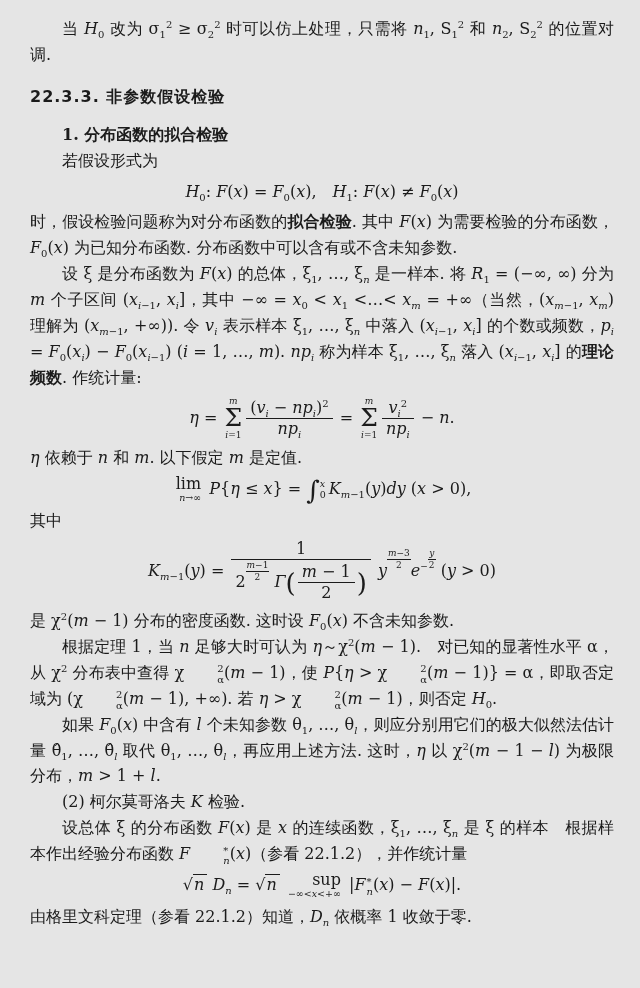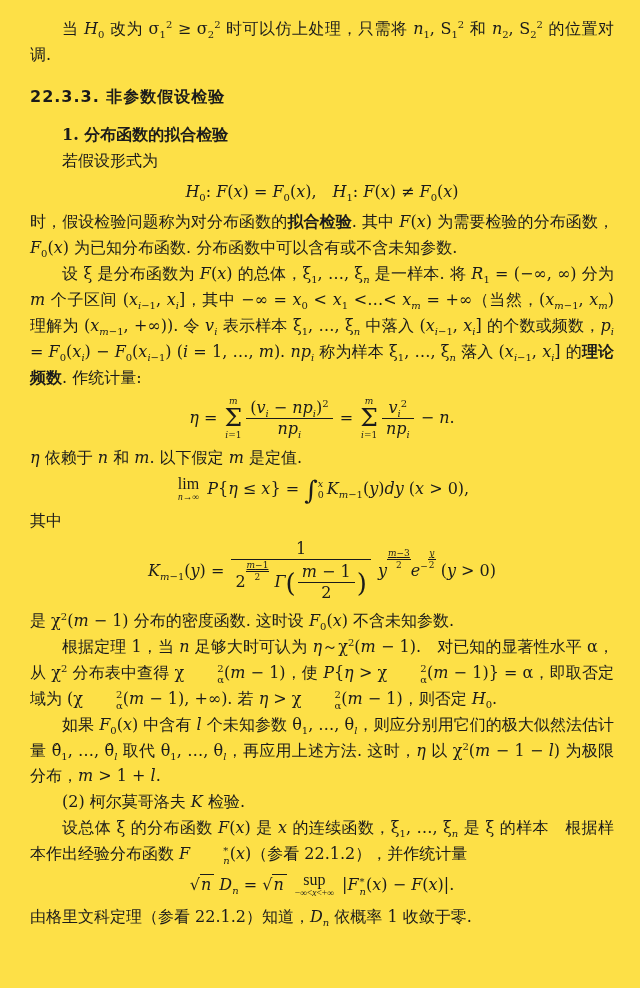--- a/index.html
+++ b/index.html
@@ -32,45 +32,45 @@
   sub, sup { font-size: 10px; line-height: 0; }
   
   .frac { display: inline-block; vertical-align: middle; text-align: center; line-height: 1.25; margin: 0 2px; }
   .frac > .num { display: block; padding: 0 4px; }
   .frac > .den { display: block; border-top: 1.5px solid #1b1b1b; padding: 0 4px; }
   
   .bigop { display: inline-block; vertical-align: middle; text-align: center; line-height: 1; margin: 0 2px; }
   .bigop .lim { display: block; font-size: 9px; line-height: 1.15; }
   .bigop .sym { display: block; font-size: 25px; line-height: 0.95; }
   
-  .stack { display: inline-block; vertical-align: middle; text-align: center; line-height: 1.05; margin: 0 3px; font-family: Liberation Serif, serif; }
+  .stack { display: inline-block; vertical-align: middle; text-align: right; line-height: 1.05; margin: 0 3px; }
   .stack > span { display: block; }
   .stack .under { font-size: 9.5px; }
   
   .ss { display: inline-block; vertical-align: -5px; text-align: left; line-height: 1; font-size: 10px; margin-left: 1px; }
   .ss > span { display: block; line-height: 1.05; }
   
   .sfw { font-size: 9px; }
   .sfrac { display: inline-block; text-align: center; vertical-align: 1px; line-height: 1; }
   .sfrac > span { display: block; line-height: 1.2; padding: 0 1px; }
-  .sfrac > span:first-child { border-bottom: 1px solid #1b1b1b; text-decoration: underline; }
+  .sfrac > span:first-child { border-bottom: 1px solid #1b1b1b; }
   
   .intg { font-size: 26px; vertical-align: middle; line-height: 0; }
   .ilims { display: inline-block; vertical-align: middle; font-size: 9.5px; line-height: 1.1; text-align: left; margin-right: 3px; }
   .ilims > span { display: block; }
   
   .sqrt { white-space: nowrap; }
   .sqrt .rad { border-top: 1.5px solid #1b1b1b; padding: 0 3px 0 1px; }
   .bigp { font-size: 26px; vertical-align: middle; line-height: 0; }
   .sp-before { margin-top: 4px; }
 </style>
 </head>
 <body>
 
-<div class="page" style="background: #fde047; color: rgb(27, 27, 27);">
+<div class="page" style="background: #e5e5e5; color: rgb(27, 27, 27);">
 
   <p class="indent">当 <i>H</i><sub>0</sub> 改为 σ<sub>1</sub><sup>2</sup> ≥ σ<sub>2</sub><sup>2</sup> 时可以仿上处理，只需将 <i>n</i><sub>1</sub>, S<sub>1</sub><sup>2</sup> 和 <i>n</i><sub>2</sub>, S<sub>2</sub><sup>2</sup> 的位置对调.</p>
 
   <h2 class="heading">22.3.3. 非参数假设检验</h2>
 
   <p class="indent bold">1. 分布函数的拟合检验</p>
 
   <p class="indent">若假设形式为</p>
 
   <div class="formula"><i>H</i><sub>0</sub>:  <i>F</i>(<i>x</i>) = <i>F</i><sub>0</sub>(<i>x</i>), <i>H</i><sub>1</sub>:  <i>F</i>(<i>x</i>) ≠ <i>F</i><sub>0</sub>(<i>x</i>)</div>

